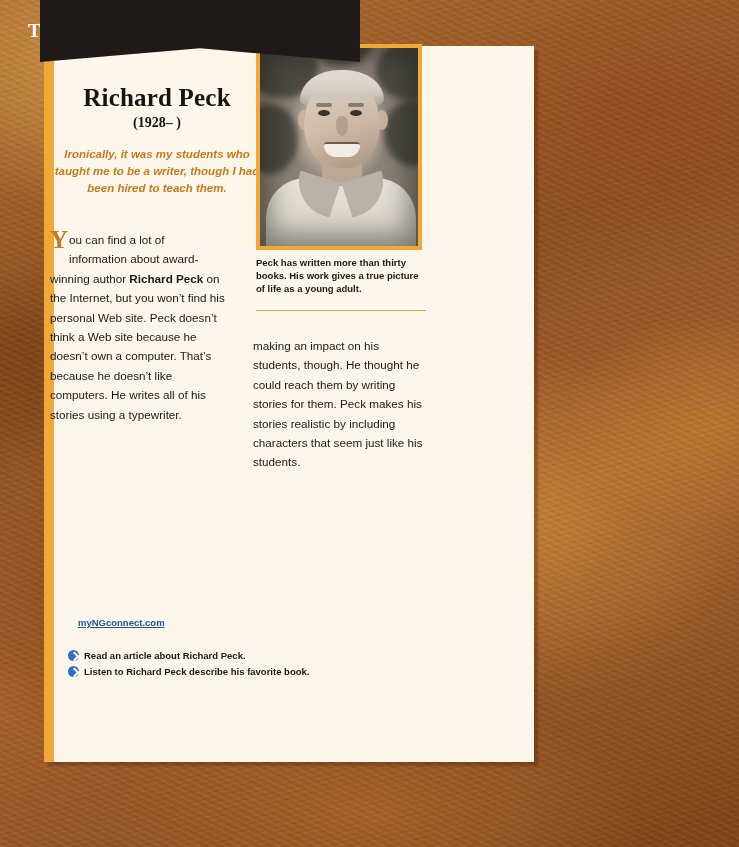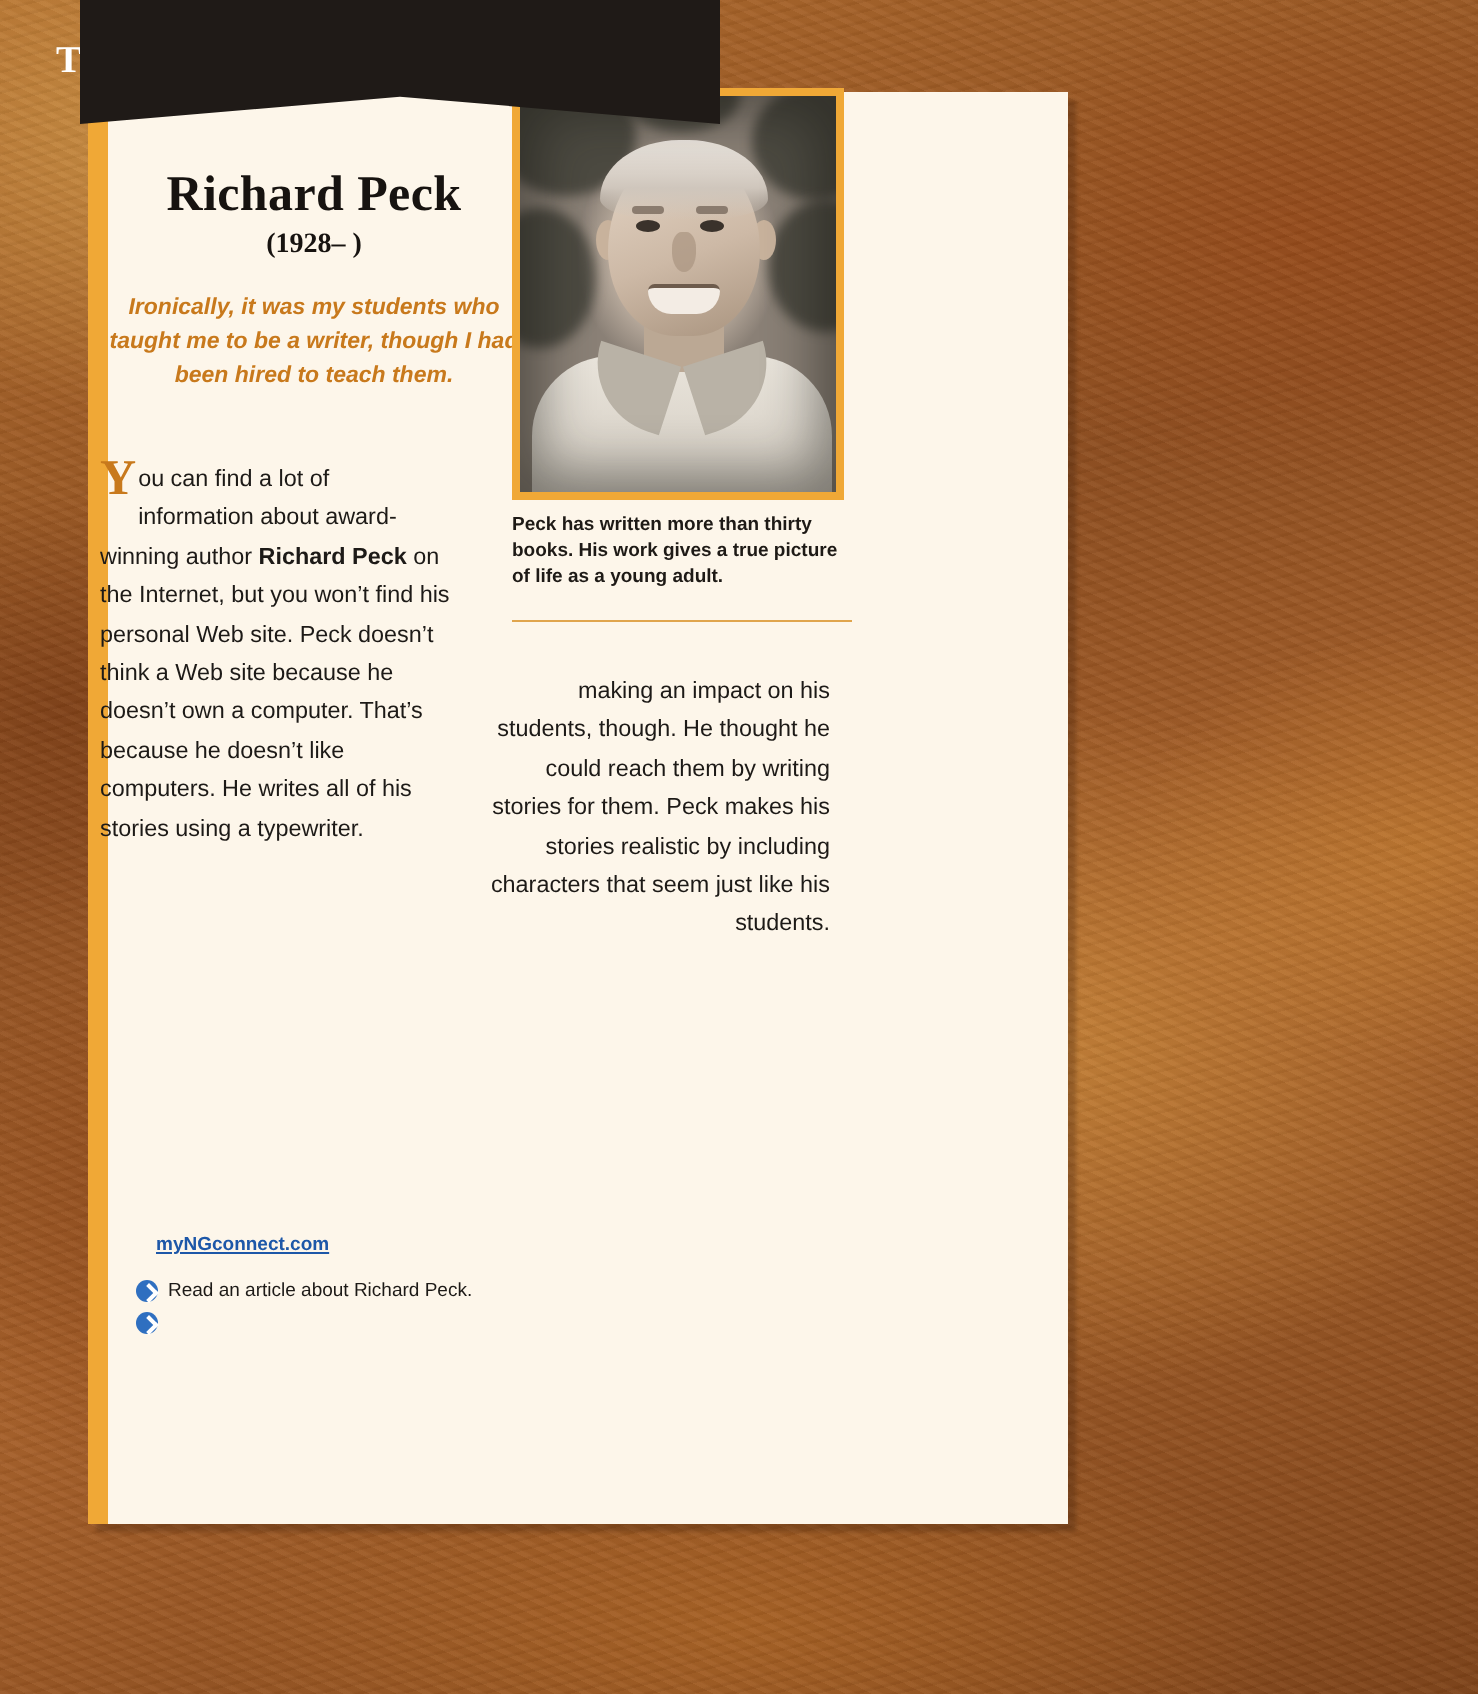--- a/index.html
+++ b/index.html
@@ -277,21 +277,21 @@
 
   
   .col {
     position: absolute;
     width: 175px;
     font-size: 11.7px;
     line-height: 19.4px;
     color: #1d1a17;
   }
   #col-left  { left: 50px;  top: 230px; }
-  #col-right { left: 240px; top: 336px; text-align: right; }
+  #col-right { left: 253px; top: 336px; }
   .col p { margin: 0; }
   .col p.indent { text-indent: 22px; }
   .dropcap {
     float: left;
     font-family: "Liberation Serif", serif;
     font-size: 25px;
     font-weight: bold;
     line-height: 20px;
     padding-right: 1px;
     color: #c8791c;
@@ -304,21 +304,21 @@
     left: 78px;
     top: 612px;
     width: 340px;
   }
   #ng-link {
     font-size: 9.5px;
     font-weight: bold;
     color: #1d57a8;
     text-decoration: underline;
     display: inline-block;
-    margin-bottom: 11px;
+    margin-bottom: 21px;
     cursor: pointer;
   }
   .link-row {
     display: flex;
     align-items: flex-start;
     gap: 5px;
     margin-bottom: 3px;
     margin-left: -10px;
   }
   .link-icon {
@@ -336,21 +336,21 @@
     left: 3px;
     top: 2.5px;
     width: 5px;
     height: 5px;
     border-right: 2px solid #ffffff;
     border-bottom: 2px solid #ffffff;
     transform: rotate(-45deg);
   }
   .link-text {
     font-size: 9.5px;
-    font-weight: normal;
+    font-weight: bold;
     color: #1d1a17;
     line-height: 13px;
   }
 </style>
 </head>
 <body>
 
 <div id="bg"></div>
 
 <div id="page-shadow"></div>
@@ -403,15 +403,16 @@
 
 <div id="footer">
   <a id="ng-link" href="#">myNGconnect.com</a>
   <div id="link-list">
       <div class="link-row">
         <span class="link-icon"></span>
         <span class="link-text">Read an article about Richard Peck.</span>
       </div>
       <div class="link-row">
         <span class="link-icon"></span>
+        <span class="link-text">Listen to Richard Peck describe his favorite book.</span>
       </div>
     </div>
 </div>
 
 </body></html>

